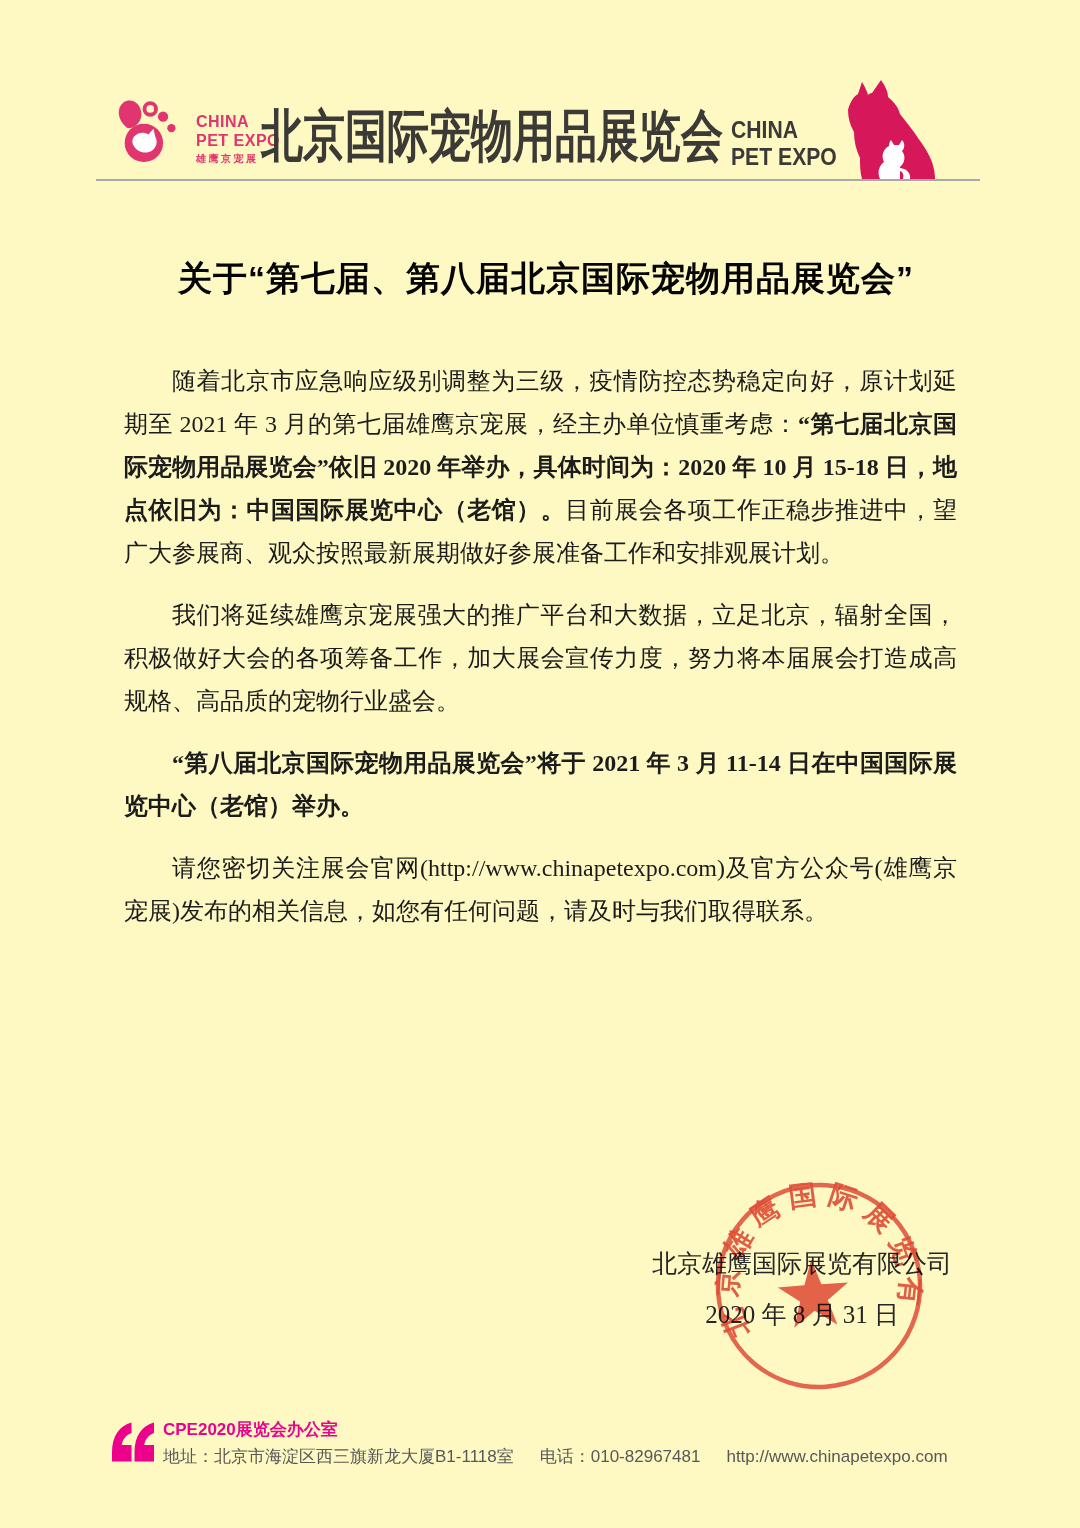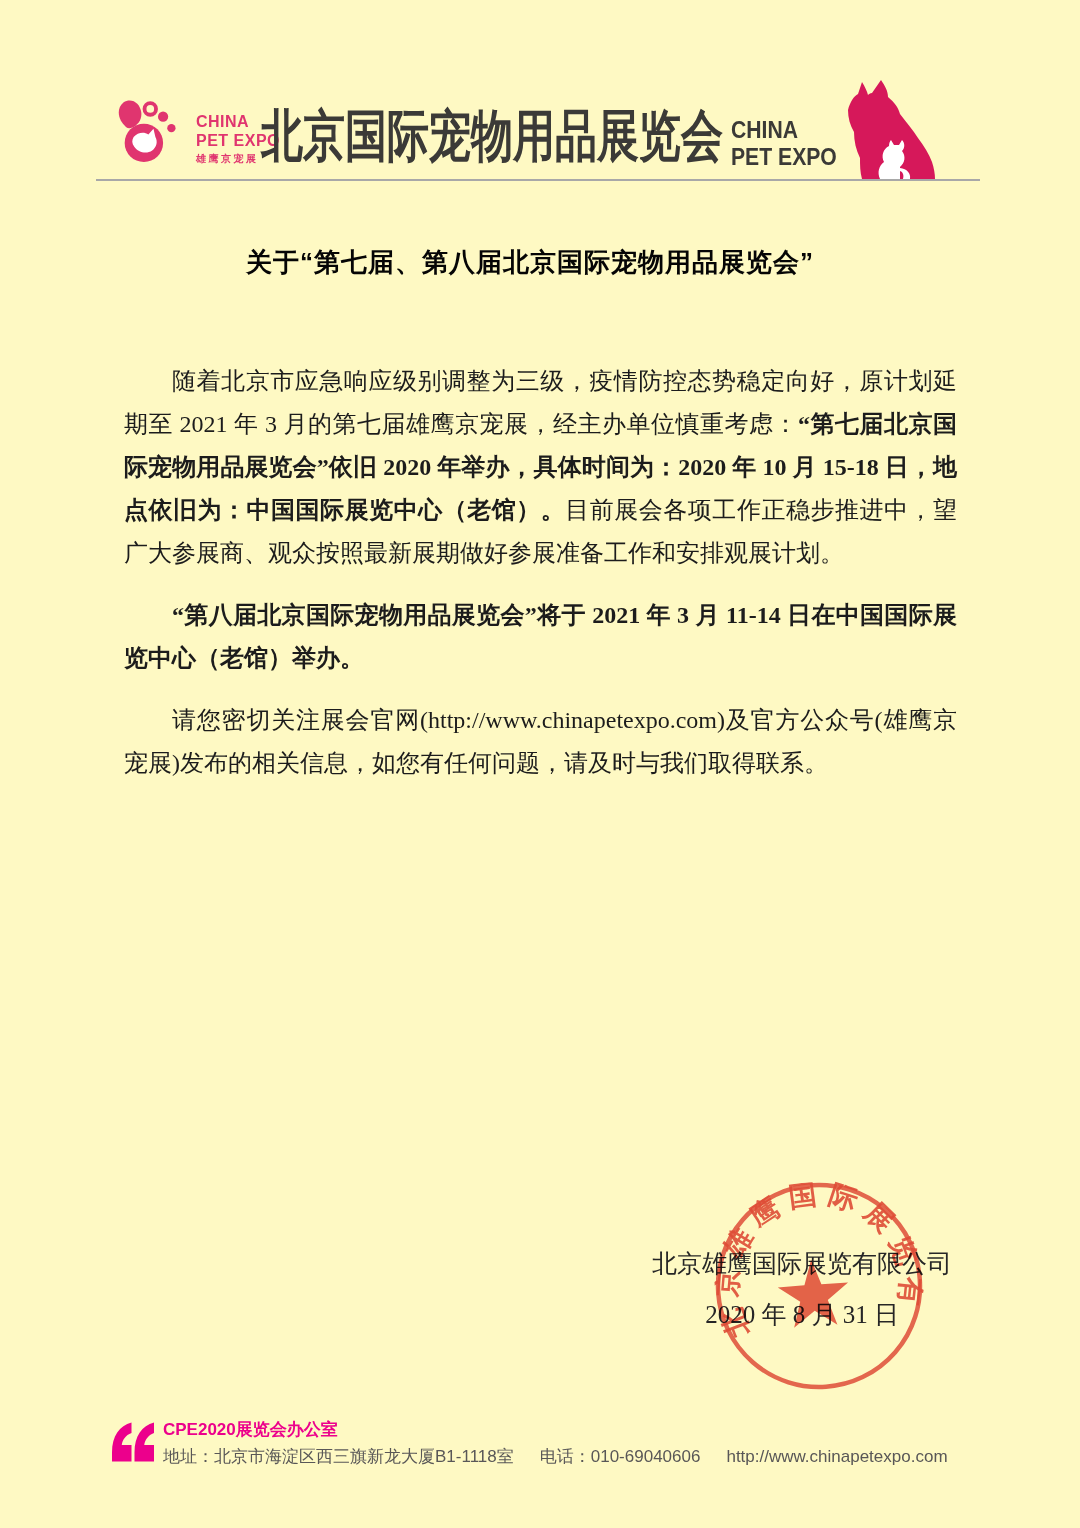--- a/index.html
+++ b/index.html
@@ -27,21 +27,21 @@
     font-family:"Liberation Sans","DejaVu Sans",sans-serif;
     font-weight:900;font-size:23px;line-height:27px;color:var(--header-ink);
     transform:scaleX(.92);transform-origin:left top;white-space:nowrap;
   }
   .dog-mark{position:absolute;left:846px;top:80px;width:94px;height:100px;}
   .header-rule{position:absolute;left:96px;top:179px;width:884px;height:2px;background:var(--rule-gray);}
   
   .notice-title{
     position:absolute;left:0;top:239px;width:1060px;text-align:center;
     font-family:"Liberation Sans","DejaVu Sans",sans-serif;
-    font-weight:900;font-size:26px;line-height:47px;color:#050505;margin:0;letter-spacing:1px;
+    font-weight:900;font-size:34px;line-height:47px;color:#050505;margin:16px;letter-spacing:1px;
   }
   
   .body-block{position:absolute;left:124px;top:360px;width:833px;}
   .greeting{font-size:24px;line-height:43px;margin:0 0 19px 0;}
   .body-para{
     font-size:24px;line-height:43px;margin:0 0 19px 0;
     text-align:justify;text-indent:2em;
   }
   .body-para .emph{font-weight:700;}
   
@@ -98,20 +98,21 @@
 
   <div class="header-rule"></div>
 
   <h1 class="notice-title">
     <div>关于“第七届、第八届北京国际宠物用品展览会”</div>
   </h1>
 
   <div class="body-block">
     <div id="paragraphs">
         <p class="body-para"><span>随着北京市应急响应级别调整为三级，疫情防控态势稳定向好，原计划延期至 2021 年 3 月的第七届雄鹰京宠展，经主办单位慎重考虑：</span><span class="emph">“第七届北京国际宠物用品展览会”依旧 2020 年举办，具体时间为：2020 年 10 月 15-18 日，地点依旧为：中国国际展览中心（老馆）。</span><span>目前展会各项工作正稳步推进中，望广大参展商、观众按照最新展期做好参展准备工作和安排观展计划。</span></p>
+        <p class="body-para"><span>我们将延续雄鹰京宠展强大的推广平台和大数据，立足北京，辐射全国，积极做好大会的各项筹备工作，加大展会宣传力度，努力将本届展会打造成高规格、高品质的宠物行业盛会。</span></p>
         <p class="body-para"><span class="emph">“第八届北京国际宠物用品展览会”将于 2021 年 3 月 11-14 日在中国国际展览中心（老馆）举办。</span></p>
         <p class="body-para"><span>请您密切关注展会官网(http://www.chinapetexpo.com)及官方公众号(雄鹰京宠展)发布的相关信息，如您有任何问题，请及时与我们取得联系。</span></p>
       </div>
   </div>
 
   <div class="signature">
     <div class="company">北京雄鹰国际展览有限公司</div>
     <div class="sig-date">2020 年 8 月 31 日</div>
   </div>
 
@@ -125,16 +126,16 @@
     </text>
     <polygon opacity=".88" points="98,77 106.5,102.3 133.2,102.6 111.8,118.5 119.7,143.9 98,128.5 76.3,143.9 84.2,118.5 62.8,102.6 89.5,102.3" fill="var(--stamp-red)"></polygon>
   </svg>
 
   <svg class="footer-quote" viewBox="0 0 56 52" aria-hidden="true">
     <path fill="var(--footer-pink)" d="M0,40 C0,18 10,4 26,0 L26,14 C18,17 14,23 13,30 L26,30 L26,52 L0,52 Z"></path>
     <path fill="var(--footer-pink)" d="M30,40 C30,18 40,4 56,0 L56,14 C48,17 44,23 43,30 L56,30 L56,52 L30,52 Z"></path>
   </svg>
   <div class="footer-office">CPE2020展览会办公室</div>
   <div class="footer-line">
-    <span>地址：北京市海淀区西三旗新龙大厦B1-1118室</span><span>电话：010-69040606</span><span>http://www.chinapetexpo.com</span>
+    <span>地址：北京市海淀区西三旗新龙大厦B1-1118室</span><span>电话：010-82967481</span><span>http://www.chinapetexpo.com</span>
   </div>
 
 </div>
 
 </body></html>

